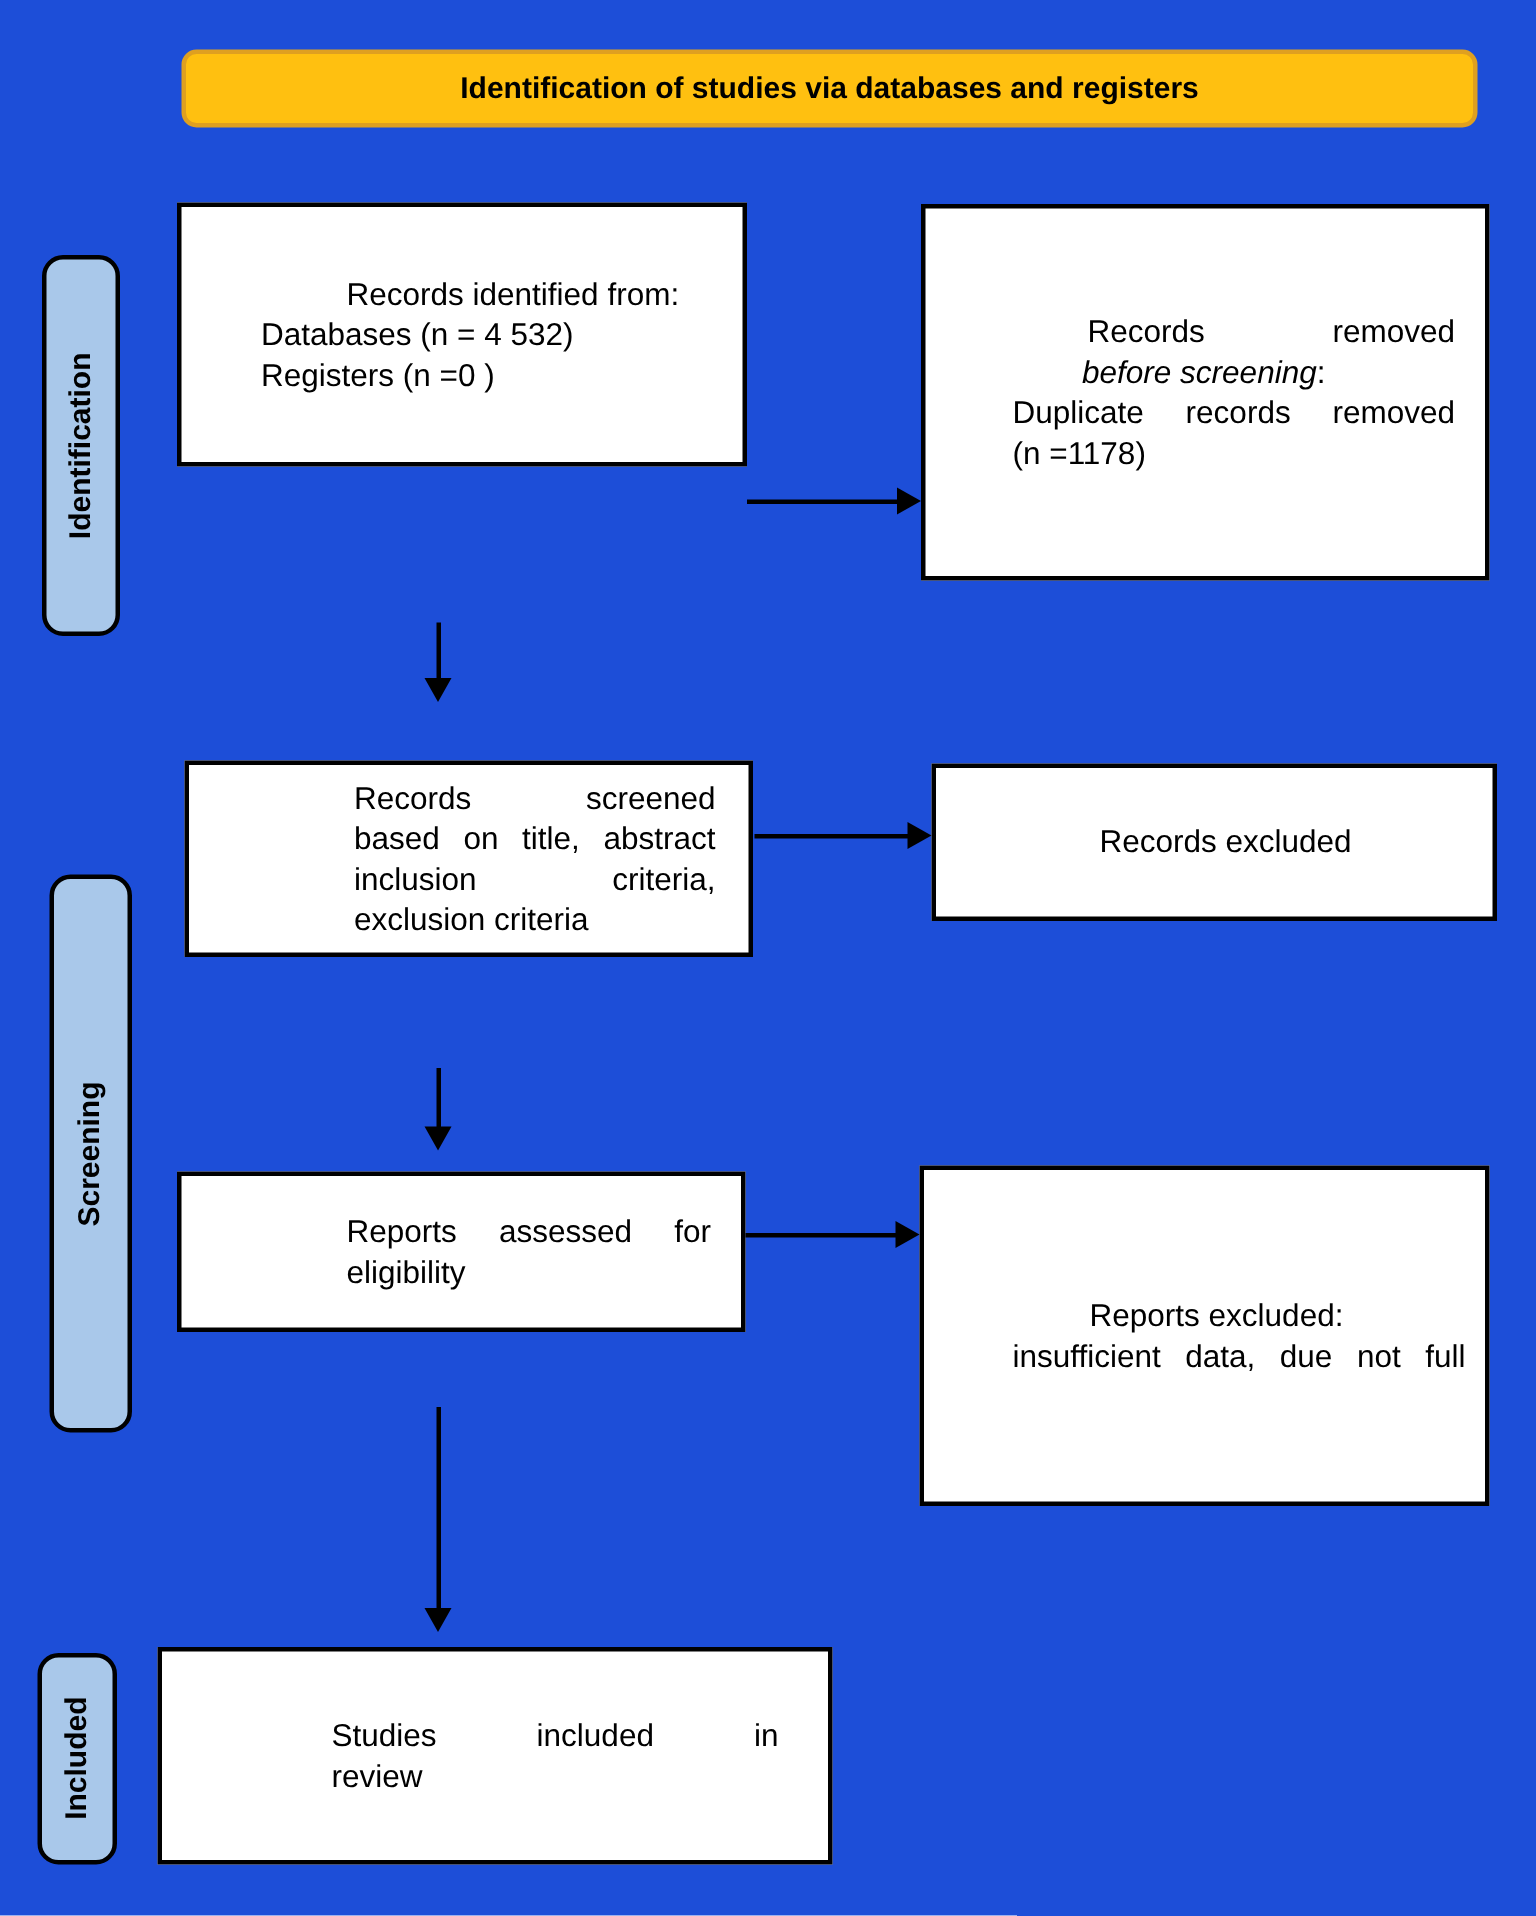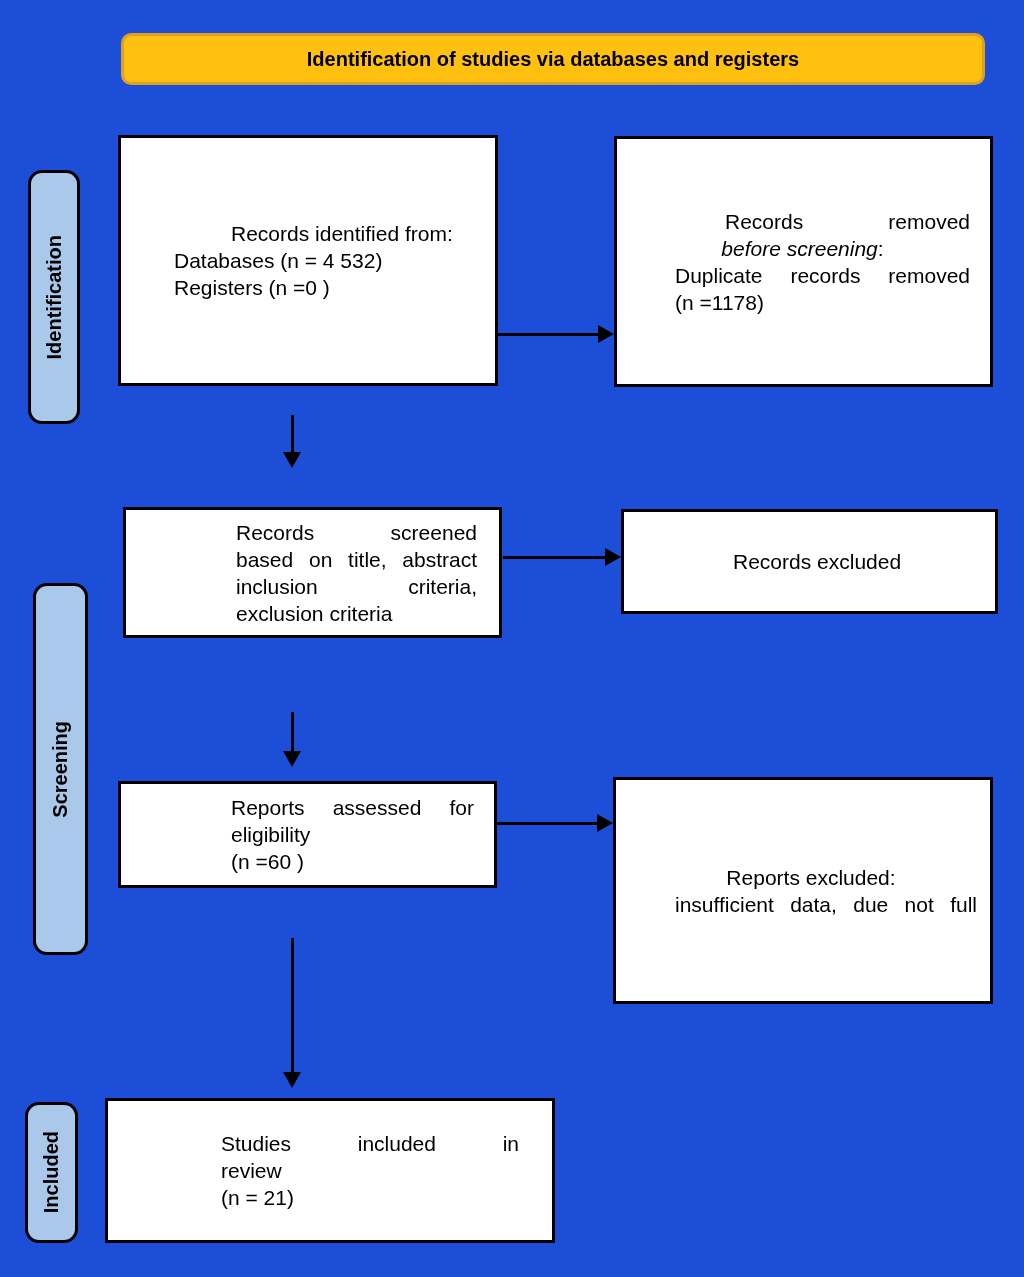--- a/index.html
+++ b/index.html
@@ -22,21 +22,21 @@
   .phase span {
     writing-mode:vertical-rl; transform:rotate(180deg);
     font-weight:bold; font-size:20px; white-space:nowrap;
   }
   .box {
     position:absolute; background:#fff; border:3px solid #000; box-sizing:border-box;
     display:flex; flex-direction:column; justify-content:center;
     font-size:21px; line-height:27px;
   }
   .row-spread { display:flex; justify-content:space-between; }
-  #b1 { left:118px; top:135px; width:380px; height:251px; padding:0 18px 0 53px; }
+  #b1 { left:118px; top:135px; width:380px; height:176px; padding:0 18px 0 53px; }
   #b1 .l1 { margin-left:57px; }
   #b2 { left:614px; top:136px; width:379px; height:251px; padding:0 20px 0 58px; }
   #b2 .l1 { padding-left:50px; }
   #b2 .l2 { text-align:center; margin-right:40px; }
   #b2 .l2 .it { font-style:italic; }
   #b3 { left:123px; top:507px; width:379px; height:131px; padding:0 22px 0 110px; }
   #b4 { left:621px; top:509px; width:377px; height:105px; padding:0 20px 0 109px; }
   #b5 { left:118px; top:781px; width:379px; height:107px; padding:0 20px 0 110px; }
   #b6 { left:613px; top:777px; width:380px; height:227px; padding:0 13px 0 59px; }
   #b6 .l1 { text-align:center; margin-right:30px; }
@@ -118,42 +118,40 @@
     <div>Records excluded</div>
   </div>
 
   <div class="box" id="b5">
     <div class="row-spread">
       <span>Reports</span>
       <span>assessed</span>
       <span>for</span>
     </div>
     <div>eligibility</div>
-    <div>(n =60 )</div>
   </div>
 
   <div class="box" id="b6">
     <div class="l1">Reports excluded:</div>
     <div class="row-spread">
       <span>insufficient</span>
       <span>data,</span>
       <span>due</span>
       <span>not</span>
       <span>full</span>
     </div>
   </div>
 
   <div class="box" id="b7">
     <div class="row-spread">
       <span>Studies</span>
       <span>included</span>
       <span>in</span>
     </div>
     <div>review</div>
-    <div>(n = 21)</div>
   </div>
 
   <div class="arrow-h" style="left:498px; top:325px; width:116px;">
     <div class="shaft"></div>
     <div class="head"></div>
   </div>
   <div class="arrow-v" style="left:283px; top:415px; height:53px;">
     <div class="shaft"></div>
     <div class="head"></div>
   </div>

